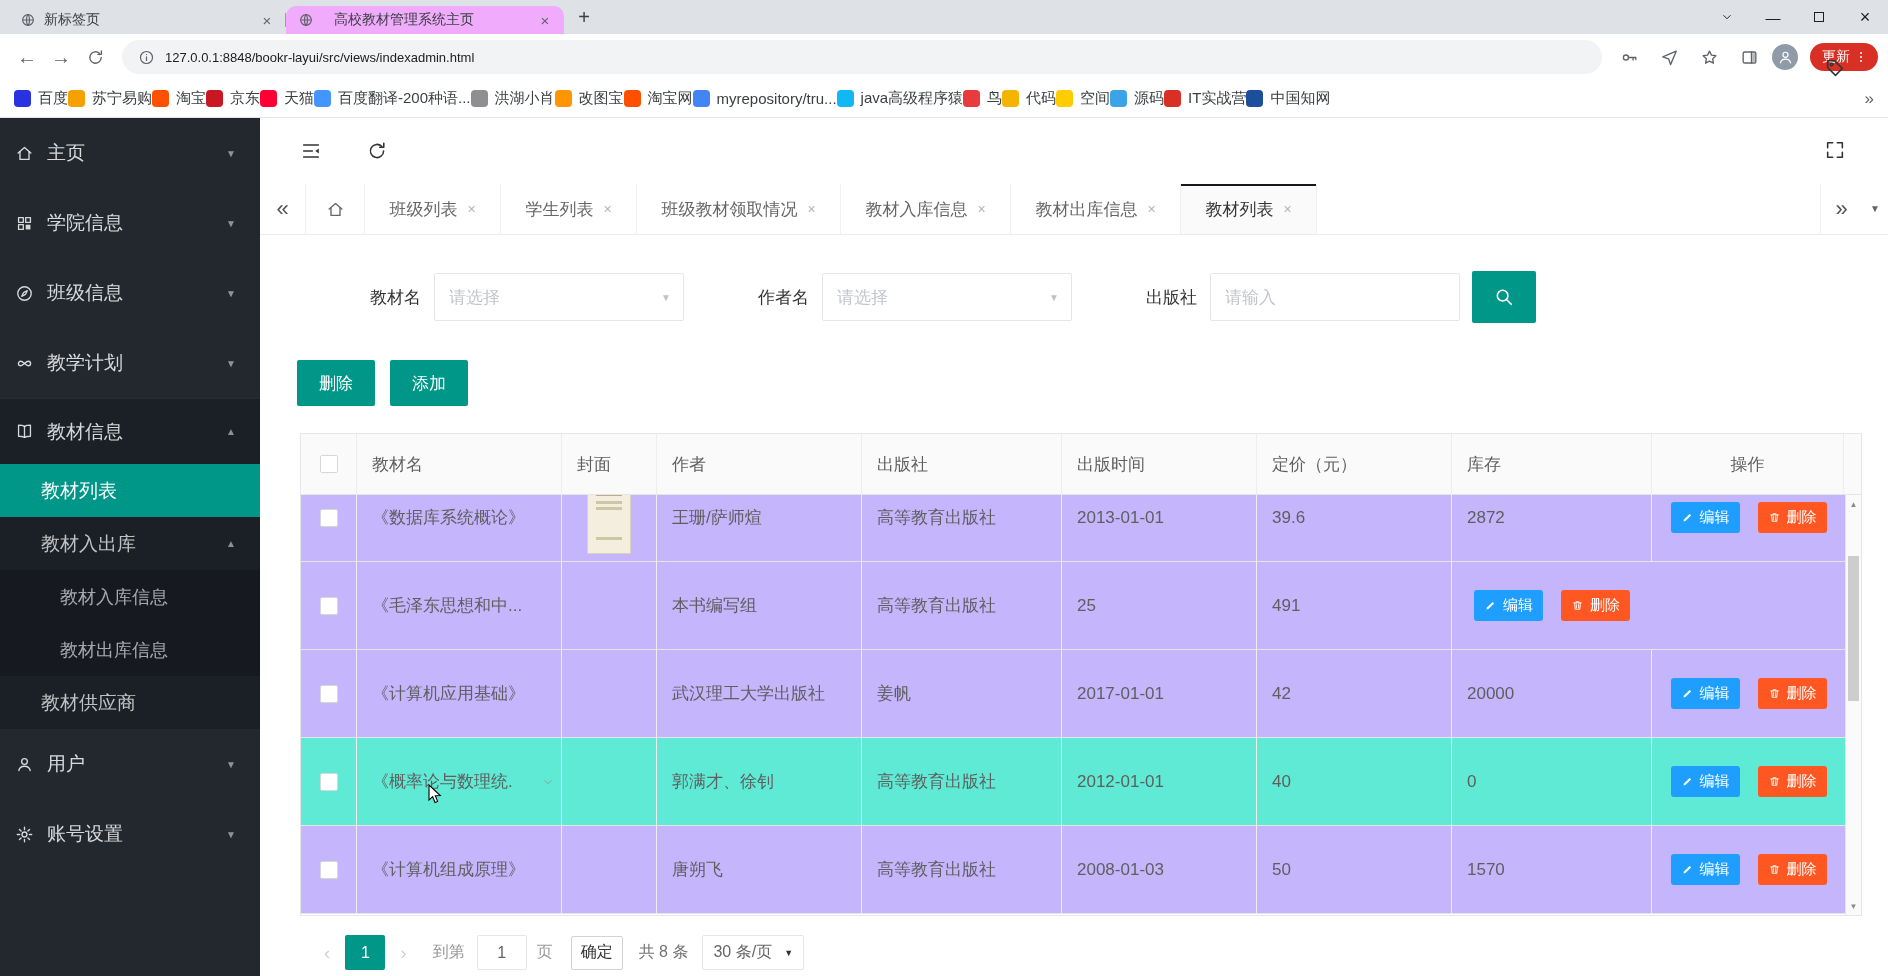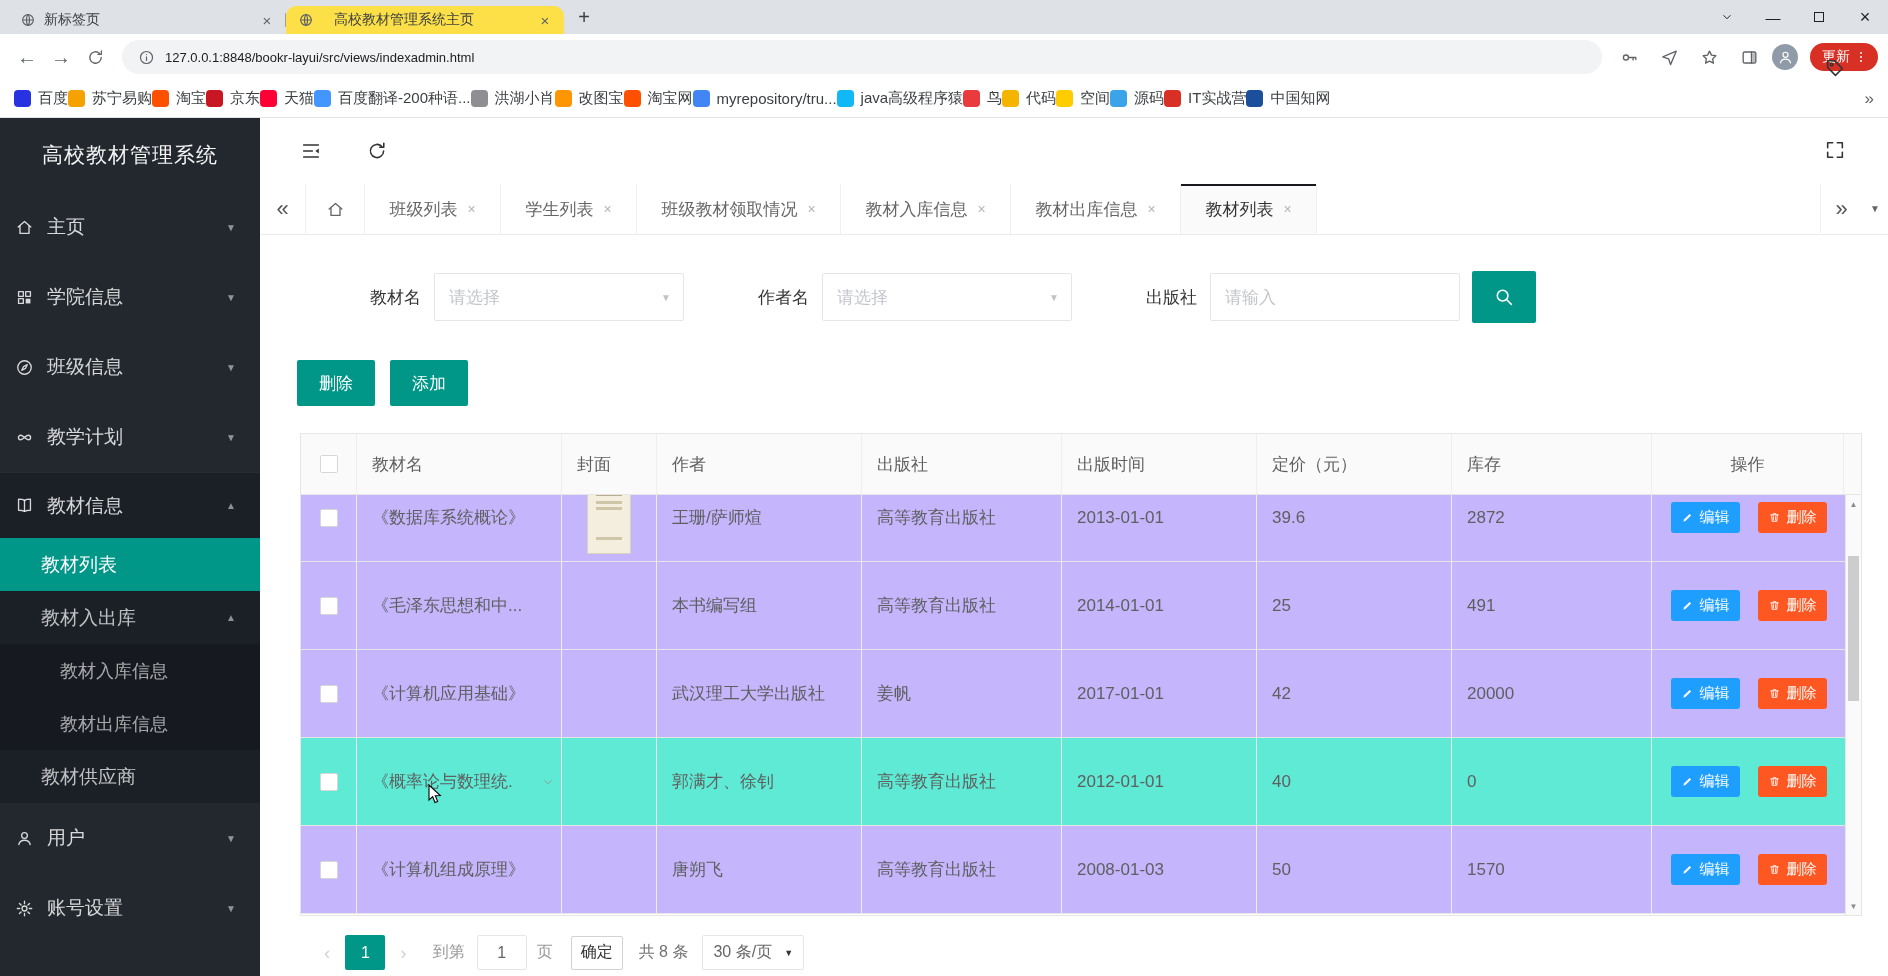--- a/index.html
+++ b/index.html
@@ -5,21 +5,21 @@
   * { margin:0; padding:0; box-sizing:border-box; }
   html,body { width:1888px; height:976px; overflow:hidden; background:#fff;
     font-family:"Liberation Sans","DejaVu Sans",sans-serif; }
   .ic { width:1em; height:1em; display:block; }
 
   
   .tabstrip { height:34px; background:#dee1e6; display:flex; align-items:flex-end; position:relative; padding-left:8px; }
   .btab { height:28px; width:278px; display:flex; align-items:center; gap:8px; padding:0 10px 0 12px;
     font-size:14px; color:#3c4043; position:relative; }
   .btab:not(.active)::after { content:""; position:absolute; right:0; top:7px; height:14px; width:1px; background:#9aa0a6; }
-  .btab.active { background:#fde047; border-radius:10px 10px 0 0;gap:20px; }
+  .btab.active { background:#f0abfc; border-radius:10px 10px 0 0;gap:20px; }
   .favicon { font-size:16px; color:#5f6368; flex:0 0 auto; }
   .btitle { flex:1; white-space:nowrap; overflow:hidden; text-overflow:ellipsis; }
   .bx { color:#5f6368; font-size:15px; width:18px; height:18px; border-radius:50%; display:flex; align-items:center; justify-content:center; }
   .newtab-btn { width:28px; height:28px; margin:0 0 3px 6px; font-size:20px; color:#3c4043; display:flex; align-items:center; justify-content:center; border-radius:50%; }
   .winctrls { position:absolute; right:0; top:0; height:34px; display:flex; align-items:center; color:#202124; }
   .wc { width:46px; height:34px; display:flex; align-items:center; justify-content:center; font-size:15px; }
   .wc .ic { font-size:14px; }
   .wc-max i { display:block; width:10px; height:10px; border:1px solid #202124; }
 
   .btoolbar { height:46px; background:#fff; display:flex; align-items:center; padding:0 10px; }
@@ -319,21 +319,20 @@
       <span class="bm">
         <span class="bmico" style="background: rgb(27, 79, 156);"></span>
         <span>中国知网</span>
       </span>
     </span>
   <span class="bm-overflow">»</span>
 </div>
 
 <div class="app">
   <div class="sidebar">
-    <div class="logo">高校教材管理系统</div>
     <div id="menu">
         <div class="m-item l1">
           <span class="mi-ic">
             <svg class="ic" viewBox="0 0 24 24" fill="none" stroke="currentColor" stroke-width="1.7" stroke-linecap="round" stroke-linejoin="round">
               <path d="M4 11.5L12 4.5l8 7"></path>
               <path d="M6.3 10v9.5h11.4V10"></path>
             </svg>
           </span>
           <span class="mi-label">主页</span>
           <span class="mi-ch">▼</span>
@@ -606,21 +605,20 @@
             <div class="trow">
               <div class="td c">
                 <span class="cb"></span>
               </div>
               <div class="td">
                 <span class="nm">《毛泽东思想和中...</span>
               </div>
               <div class="td c"></div>
               <div class="td">本书编写组</div>
               <div class="td">高等教育出版社</div>
-              <div class="td">2014-01-01</div>
               <div class="td">25</div>
               <div class="td">491</div>
               <div class="td c td-act">
                 <button class="act-btn edit-btn">
                   <svg class="ic" viewBox="0 0 24 24" fill="none" stroke="currentColor" stroke-width="1.7" stroke-linecap="round" stroke-linejoin="round">
                     <path d="M4.5 19.5l.9-3.6L15.9 5.4l2.7 2.7L8.1 18.6l-3.6.9z" fill="currentColor" stroke="none"></path>
                   </svg>
                   <span>编辑</span>
                 </button>
                 <button class="act-btn del-btn">

